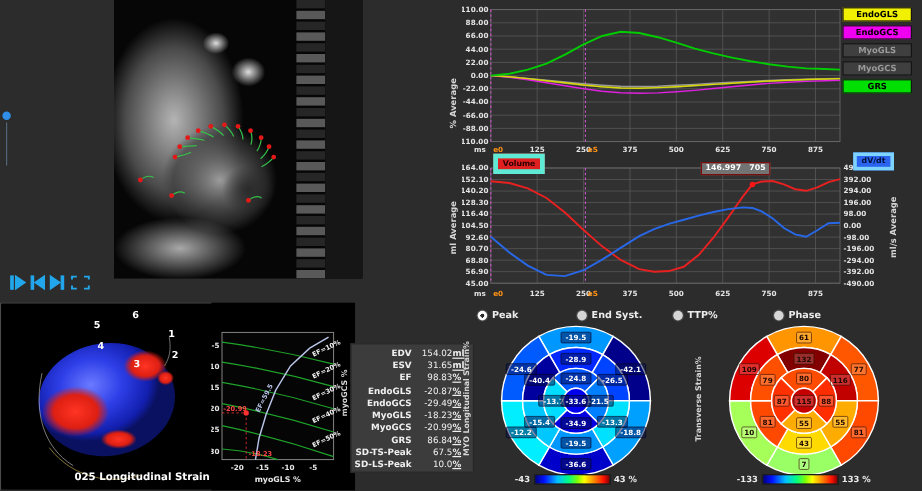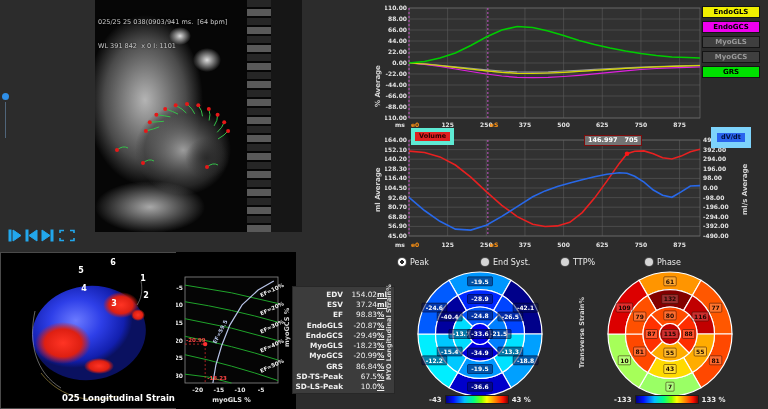--- a/index.html
+++ b/index.html
@@ -12,31 +12,31 @@
                text-shadow:0 0 2px #000;white-space:pre;}
   #slider-dot{left:2px;top:93px;width:7px;height:7px;border-radius:50%;background:#2f8fe8;}
   #slider-line{left:5px;top:102px;width:1px;height:36px;background:#50657a;}
   .vlabel{position:absolute;writing-mode:vertical-rl;transform:rotate(180deg);
           font-size:7px;font-weight:bold;color:#d6d6d6;text-align:center;}
   #legend{left:702px;top:6px;width:60px;}
   .litem{width:56px;height:10px;line-height:10px;font-size:7px;font-weight:bold;
          text-align:center;border:1px solid #141414;margin-bottom:3px;}
   .btn{position:absolute;font-size:6.5px;font-weight:bold;line-height:9px;padding:0 4px;}
   #volume-btn{left:411px;top:128px;background:#e02020;color:#2a0000;border:4px solid #5eead4;}
-  #dvdt-btn{left:711px;top:127px;background:#2a64ee;color:#00103a;border:6px solid #7dd3fc;}
+  #dvdt-btn{left:711px;top:127px;background:#2a64ee;color:#00103a;border:3px solid #7dd3fc;}
   #vol-tooltip{left:584px;top:135px;background:#737373;color:#fff;border:1px solid #7d0c0c;
                font-size:6.5px;font-weight:bold;line-height:9px;padding:0 3px;white-space:pre;}
   #measure-panel{left:292px;top:258px;width:103px;height:108px;background:#3c3c3c;
                  border:1px solid #272727;box-sizing:border-box;padding:2px 2px 0 2px;margin-top:28px;}
   .mrow{display:flex;height:10.3px;align-items:center;}
   .mlabel{flex:1;text-align:right;font-size:7.3px;font-weight:bold;color:#f0f0f0;}
   .mval{width:34px;text-align:right;font-size:7.3px;font-weight:normal;color:#f0f0f0;}
   .munit{width:15px;text-align:left;font-size:7.3px;font-weight:bold;color:#f0f0f0;text-decoration:underline;}
-  .radio-item{position:absolute;top:258px;display:flex;align-items:flex-start;gap:4px;
-              font-size:8px;font-weight:normal;color:#ececec;}
+  .radio-item{position:absolute;top:258px;display:flex;align-items:flex-end;gap:4px;
+              font-size:8px;font-weight:bold;color:#ececec;}
   .rdot{width:8px;height:8px;border-radius:50%;background:#d6d6d6;box-shadow:0 0 0 1px #4a4a4a;}
   .rdot.sel{background:radial-gradient(circle,#2a2a2a 0 1.6px,#ffffff 1.8px);}
   .scalebar{position:absolute;display:flex;align-items:flex-end;gap:3px;
             font-size:7px;font-weight:bold;color:#ececec;}
   .sbar{width:62px;height:7px;border:1px solid #1c1c1c;
         background:linear-gradient(to right,#00007f,#0010ff 12%,#00c0ff 30%,#00ff80 45%,
                    #80ff00 57%,#ffff00 66%,#ff8000 80%,#ff1000 92%,#800000);}
   #heart-panel{left:0;top:252px;width:178px;height:157px;background:#000;
                border:1px solid #4a4a4a;box-sizing:border-box;}
   #heart-caption{left:62px;top:393px;width:116px;font-size:8.5px;font-weight:bold;
@@ -127,24 +127,20 @@
           <path d="M133.1,130.9 Q130.0,135.0 123.0,139.0" stroke="#35c04a" stroke-width="1" fill="none"></path>
           <circle cx="133.1" cy="130.9" r="2" fill="#e51818"></circle>
           <path d="M22,150 q6,-5 11,-2" stroke="#35c04a" stroke-width="1" fill="none"></path>
           <circle cx="22" cy="150" r="2" fill="#e51818"></circle>
           <path d="M48,163 q6,-5 11,-2" stroke="#35c04a" stroke-width="1" fill="none"></path>
           <circle cx="48" cy="163" r="2" fill="#e51818"></circle>
           <path d="M112,167 q6,-5 11,-2" stroke="#35c04a" stroke-width="1" fill="none"></path>
           <circle cx="112" cy="167" r="2" fill="#e51818"></circle>
         </g>
       </svg>
-    <div id="mri-overlay" class="abs">
-      <div>025/25 25 038(0903/941 ms.  [64 bpm]</div>
-      <div>WL 391 842  x 0 I: 1101</div>
-    </div>
   </div>
 
   <div id="slider-dot" class="abs"></div>
   <div id="slider-line" class="abs"></div>
 
   <svg id="playback" class="abs" style="left:8px;top:228px" width="70" height="15">
       <g fill="#22a7ec" stroke="#22a7ec">
       <g>
           <rect x="1" y="2" width="2" height="11"></rect>
           <path d="M5,2 L5,13 L13,7.5 Z"></path>
@@ -374,21 +370,21 @@
   <div class="vlabel" style="left:283px;top:298px;height:58px;font-size:6.5px">myoGCS %</div>
 
   <div id="measure-panel" class="abs">
       <div class="mrow">
         <span class="mlabel">EDV</span>
         <span class="mval">154.02</span>
         <span class="munit">ml</span>
       </div>
       <div class="mrow">
         <span class="mlabel">ESV</span>
-        <span class="mval">37.24</span>
+        <span class="mval">31.65</span>
         <span class="munit">ml</span>
       </div>
       <div class="mrow">
         <span class="mlabel">EF</span>
         <span class="mval">98.83</span>
         <span class="munit">%</span>
       </div>
       <div class="mrow">
         <span class="mlabel">EndoGLS</span>
         <span class="mval">-20.87</span>

